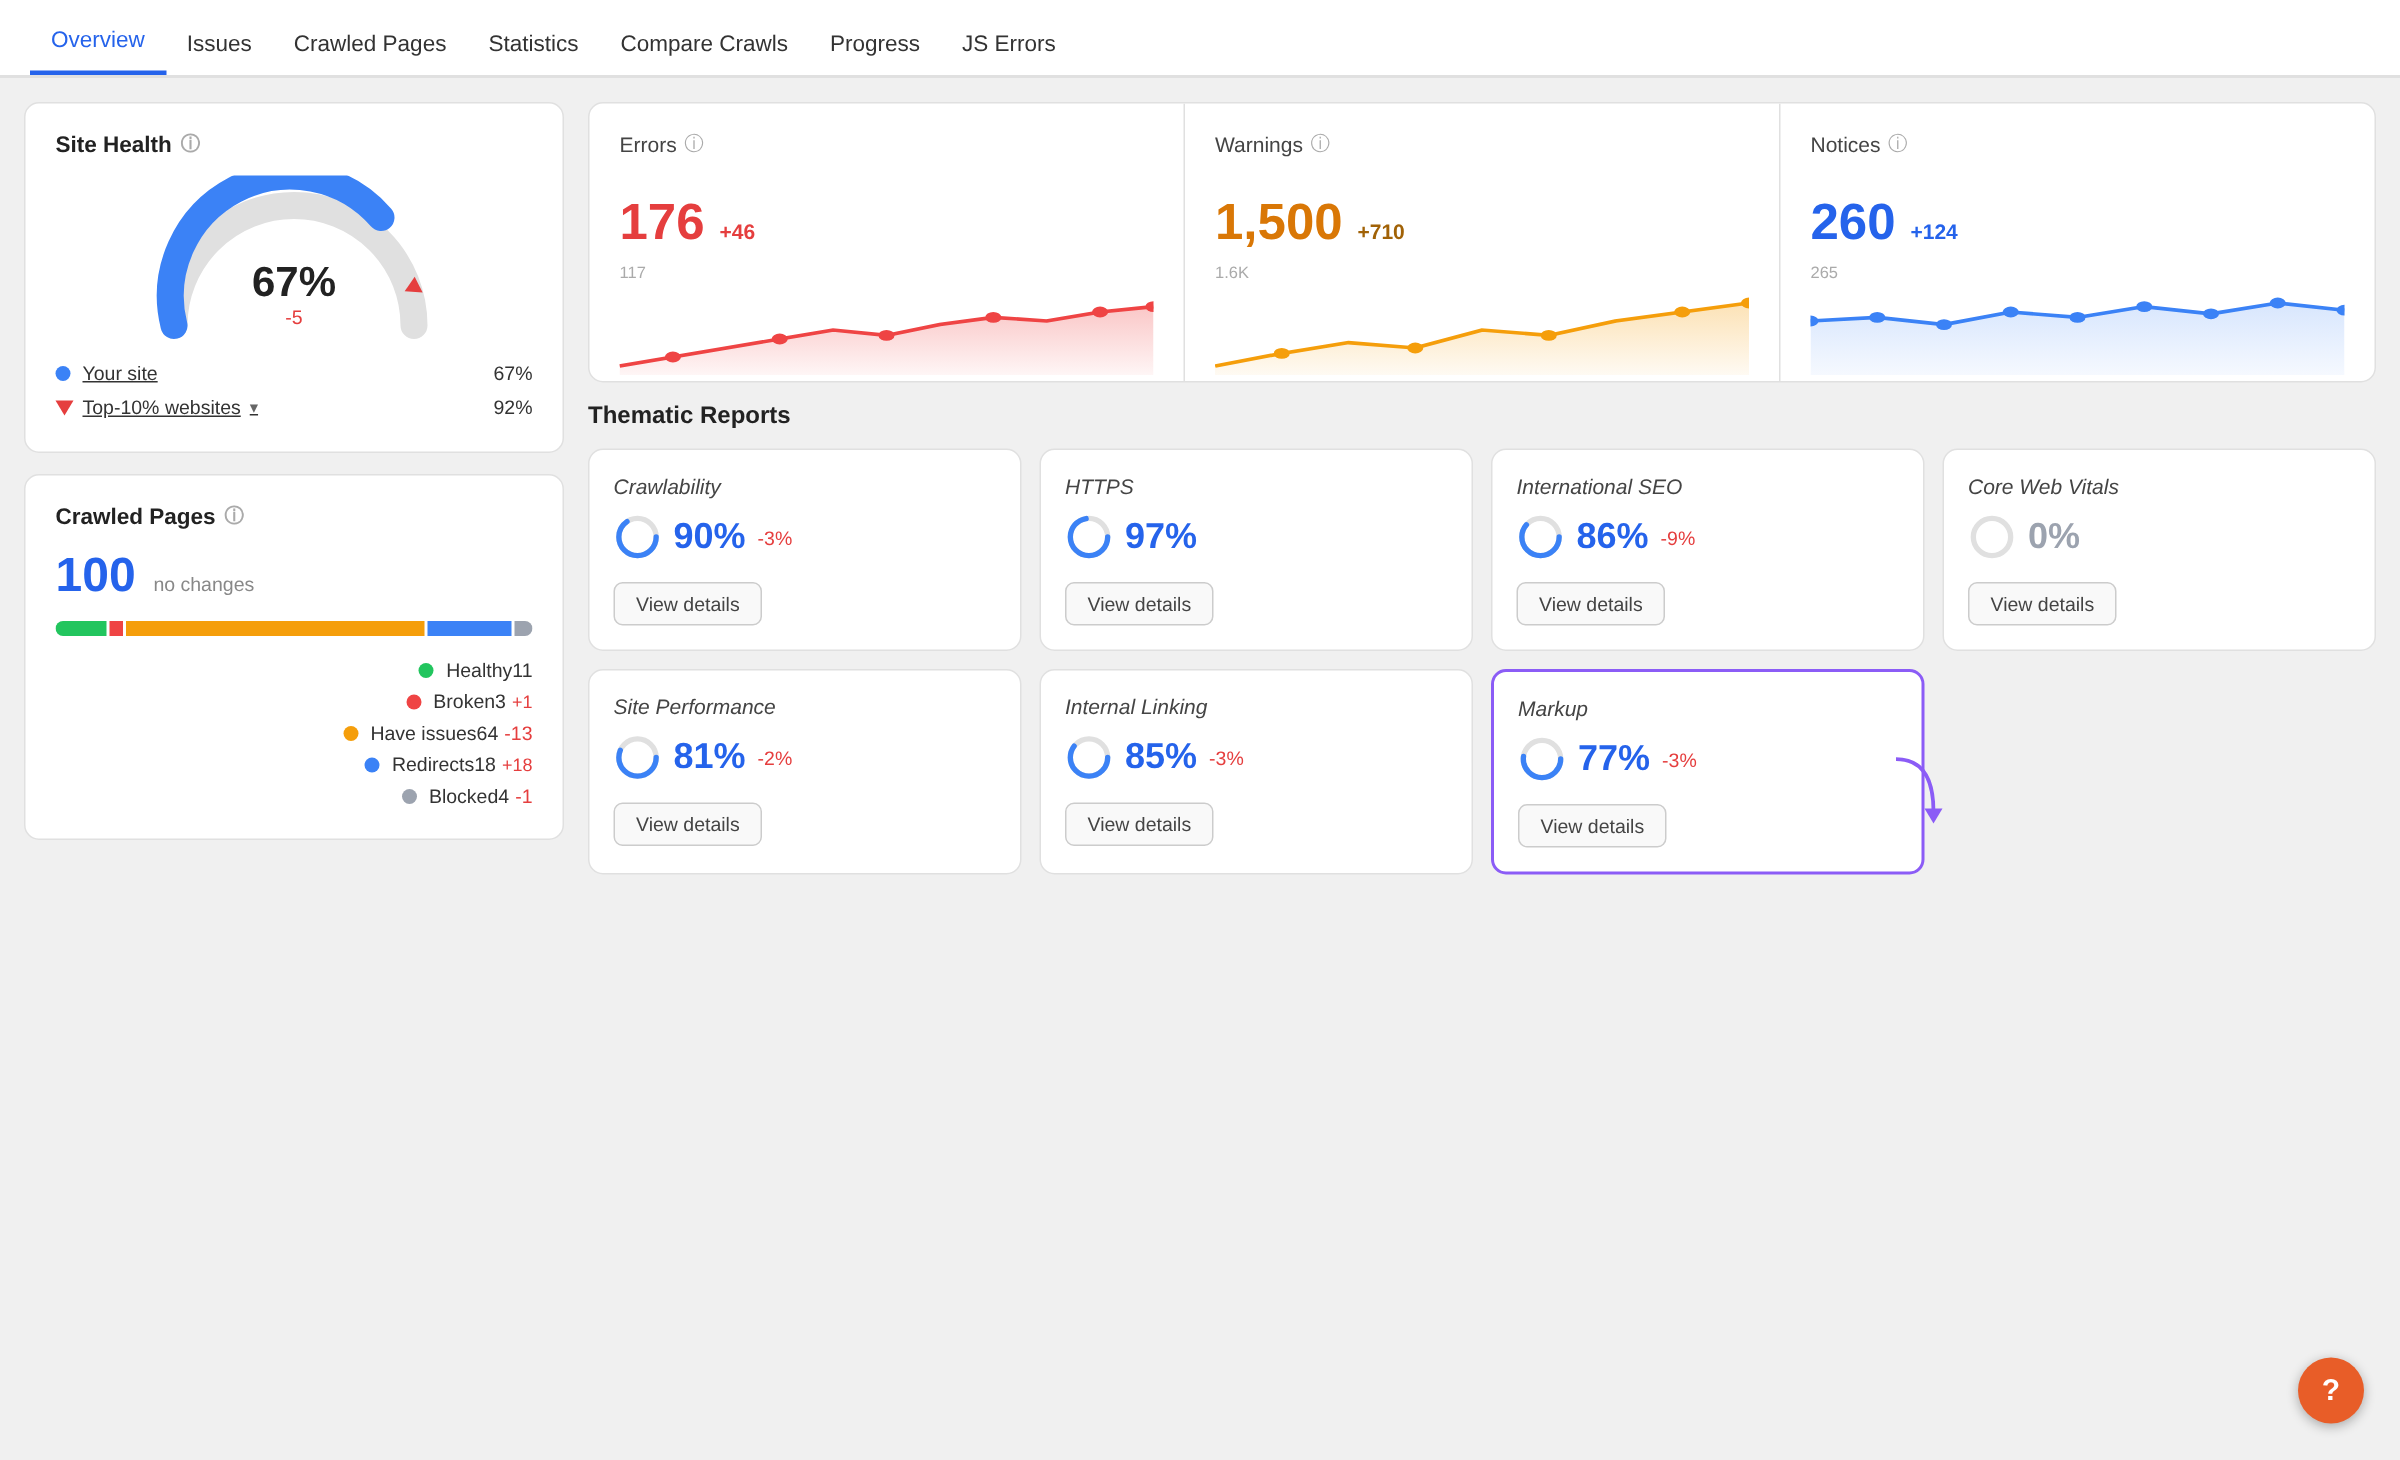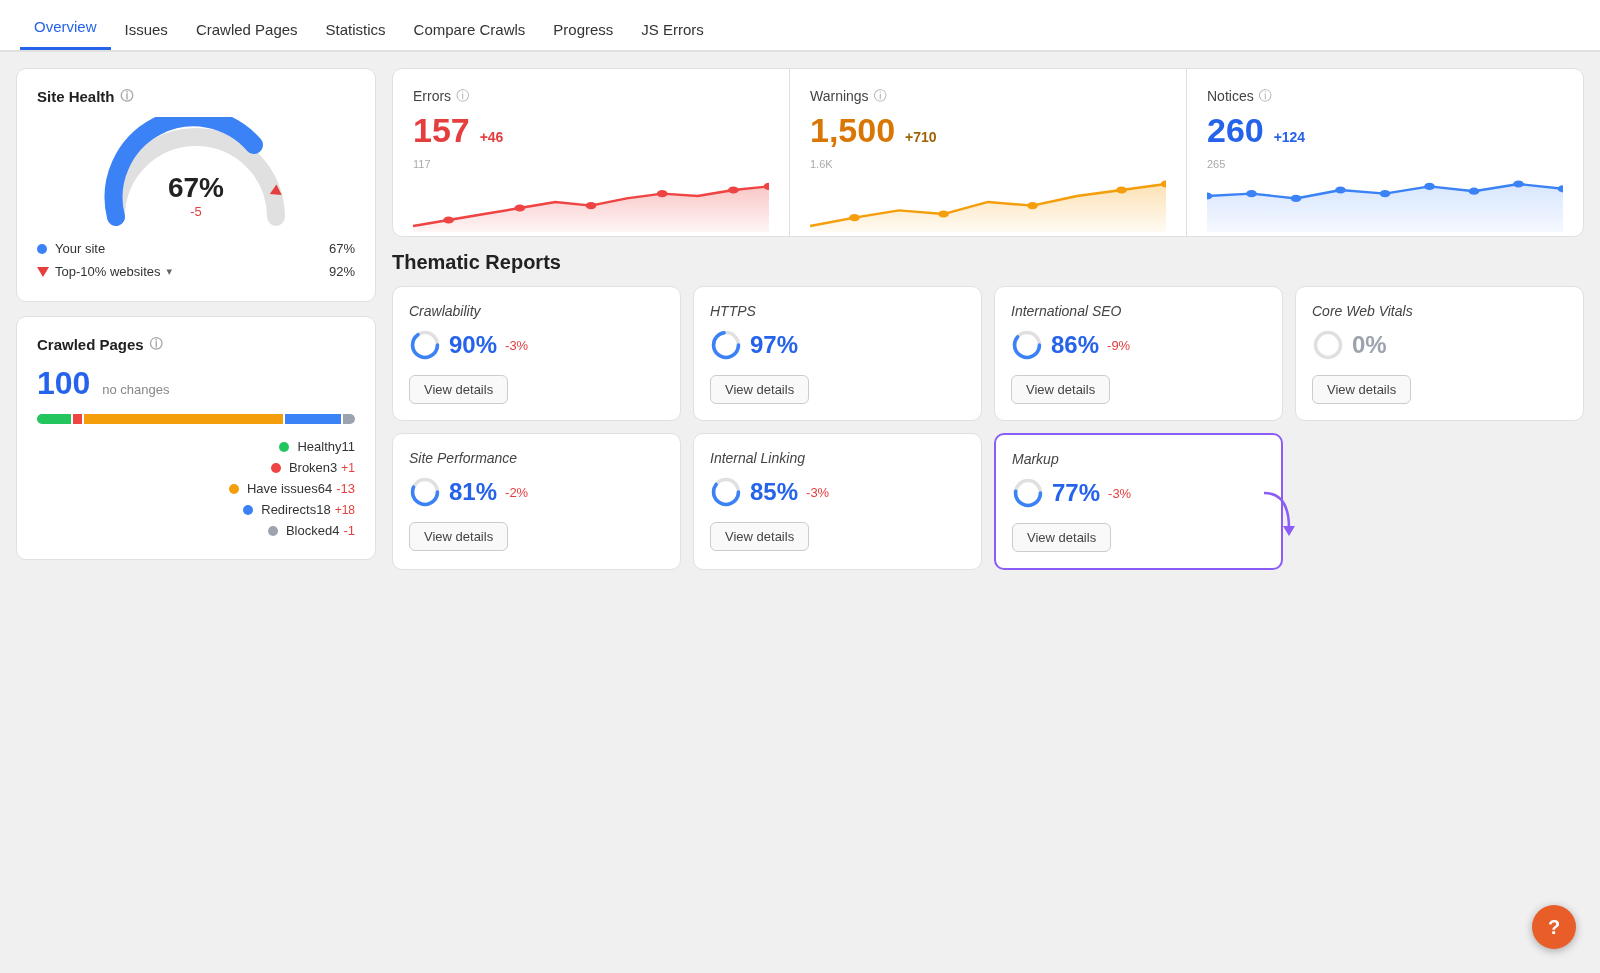--- a/index.html
+++ b/index.html
@@ -104,20 +104,21 @@
       display: flex;
       justify-content: space-between;
       align-items: center;
       padding: 4px 0;
       font-size: 13px;
     }
     .legend-left {
       display: flex;
       align-items: center;
       gap: 8px;
+      text-decoration: underline;
     }
     .dot {
       width: 10px;
       height: 10px;
       border-radius: 50%;
       display: inline-block;
     }
     .triangle-red {
       width: 0;
       height: 0;
@@ -200,21 +201,21 @@
     }
     .metric-card {
       flex: 1;
       padding: 18px 20px;
       border-right: 1px solid #e0e0e0;
     }
     .metric-card:last-child { border-right: none; }
     .metric-label {
       font-size: 14px;
       color: #444;
-      margin-bottom: 6px;
+      margin-bottom: 24px;
       display: flex;
       align-items: center;
       gap: 5px;
     }
     .metric-value {
       font-size: 34px;
       font-weight: 700;
       display: inline;
     }
     .metric-change {
@@ -241,21 +242,21 @@
     }
     .chart-label-top { font-size: 11px; color: #aaa; }
     .chart-labels {
       display: flex;
       justify-content: space-between;
       margin-bottom: 2px;
     }
 
     
     .section-title {
-      font-size: 20px;
+      font-size: 16px;
       font-weight: 700;
       color: #222;
       margin-bottom: 12px;
     }
     .reports-grid {
       display: grid;
       grid-template-columns: repeat(4, 1fr);
       gap: 12px;
     }
     .report-card {
@@ -449,21 +450,21 @@
   <div class="right-col">
 
     <div class="metrics-row">
 
       <div class="metric-card">
         <div class="metric-label">
           <span>Errors</span>
           <span class="info-icon">ⓘ</span>
         </div>
         <div>
-          <span class="metric-value red-val">157</span>
+          <span class="metric-value red-val">176</span>
           <span class="metric-change change-red">
             <span>+46</span>
           </span>
         </div>
         <div class="mini-chart">
           <div class="chart-labels">
             <span class="chart-label-top">117</span>
           </div>
           <svg viewBox="0 0 200 50" preserveAspectRatio="none">
             <defs>

